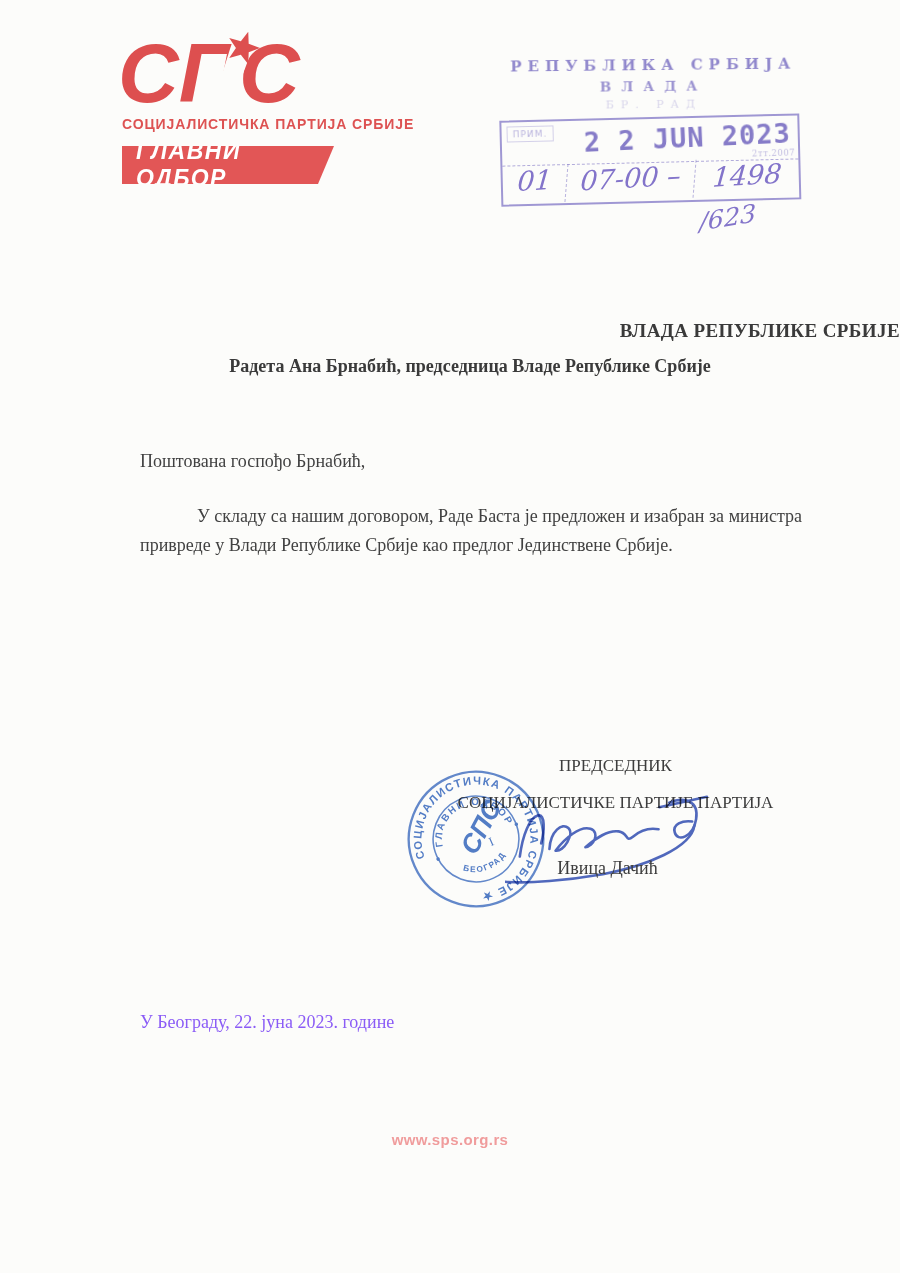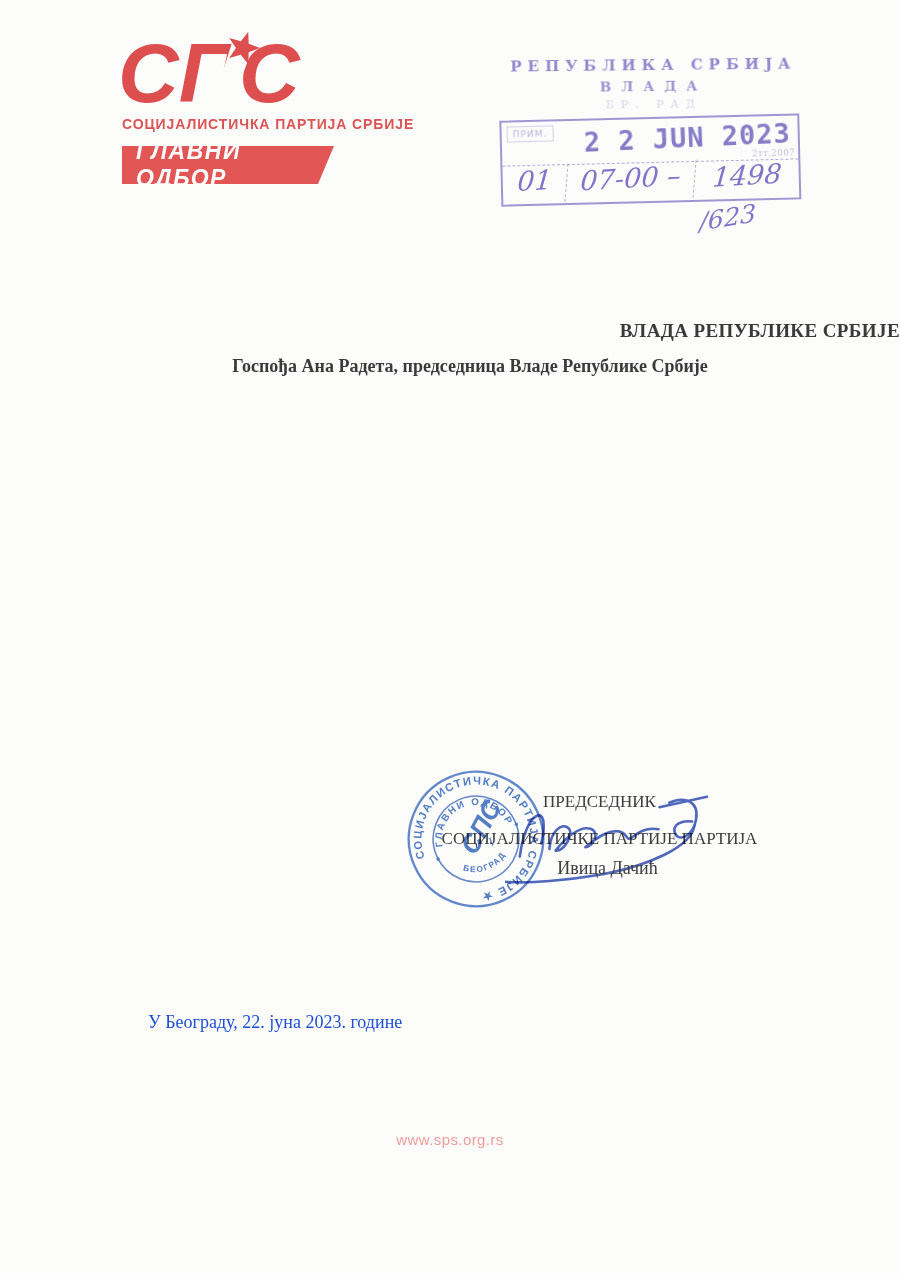--- a/index.html
+++ b/index.html
@@ -93,34 +93,34 @@
     left:40px; top:356px; width:860px; text-align:center;
     font-weight:bold; font-size:18px; color:#3a3a3a;
   }
   #body-block{left:140px; top:447px; width:662px; font-size:18px;
     line-height:1.6; text-align:justify; color:#414141;}
   #body-block p{margin:0;}
   #salutation{margin-bottom:26px !important;}
   .para{text-indent:57px; margin-bottom:10px !important;}
 
   
-  #sig-titles{left:432px; top:756px; width:335px; text-align:center;
-    font-size:17px; color:#3d3d3d;margin-top:36px;}
+  #sig-titles{left:448px; top:756px; width:335px; text-align:center;
+    font-size:17px; color:#3d3d3d;}
   #sig-title-1{display:block;}
   #sig-title-2{display:block; margin-top:17px; white-space:nowrap;}
   #round-seal{left:403px; top:766px; mix-blend-mode:multiply; opacity:.92;}
   #signature-svg{left:505px; top:788px; mix-blend-mode:multiply;}
   #signatory-name{left:440px; top:858px; width:335px; text-align:center;
     font-size:18px; color:#3d3d3d;}
 
-  #dateline{left:148px; top:1012px; font-size:18px; color:#1d4ed8;}
+  #dateline{left:140px; top:1012px; font-size:18px; color:#8b5cf6;}
 
   #footer-url{
     left:0; top:1131px; width:900px; text-align:center;
-    font-family:"Liberation Sans", sans-serif; font-weight:normal;
+    font-family:"Liberation Sans", sans-serif; font-weight:bold;
     font-size:15px; letter-spacing:.4px; color:#f09c9c;
   }
 </style>
 </head>
 <body>
 
 <div id="page">
 
   <div class="abs" id="logo-block">
     <svg id="logo-svg" width="225" height="86" viewBox="0 0 225 86">
@@ -145,23 +145,25 @@
       <div id="registry-row">
         <div class="reg-cell">01</div>
         <div class="reg-cell">07-00 –</div>
         <div class="reg-cell">1498</div>
       </div>
       <div id="case-suffix">/623</div>
     </div>
   </div>
 
   <div class="abs" id="letter-heading">ВЛАДА РЕПУБЛИКЕ СРБИЈЕ</div>
-  <div class="abs" id="letter-subheading">Госпођа Ана Радета, председница Владе Републике Србије</div>
+  <div class="abs" id="letter-subheading">Радета Ана Брнабић, председница Владе Републике Србије</div>
 
   <div class="abs" id="body-block">
+    <p id="salutation">Поштована госпођо Брнабић,</p>
+    <p class="para">У складу са нашим договором, Раде Баста је предложен и изабран за министра привреде у Влади Републике Србије као предлог Јединствене Србије.</p>
   </div>
 
   <div class="abs" id="sig-titles">
     <span id="sig-title-1">ПРЕДСЕДНИК</span>
     <span id="sig-title-2">СОЦИЈАЛИСТИЧКЕ ПАРТИЈЕ ПАРТИЈА</span>
   </div>
 
   <svg class="abs" id="round-seal" width="146" height="146" viewBox="0 0 150 150" style="transform:rotate(-24deg);">
     <g stroke="#4573c5" fill="none" opacity="0.9">
       <circle cx="75" cy="75" r="69" stroke-width="2.4"></circle>

